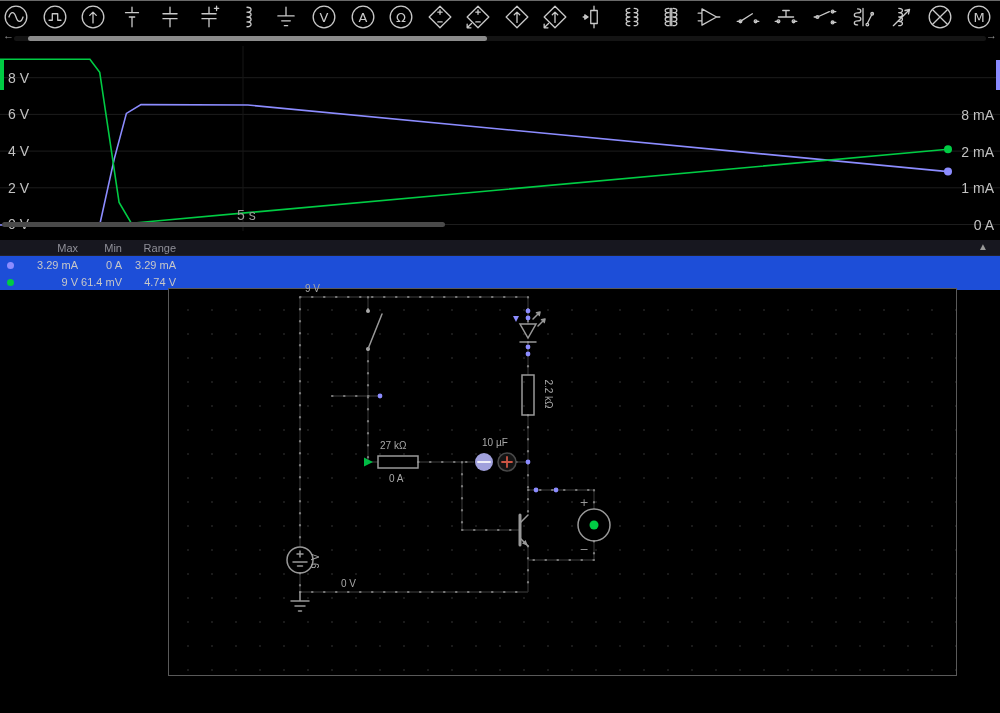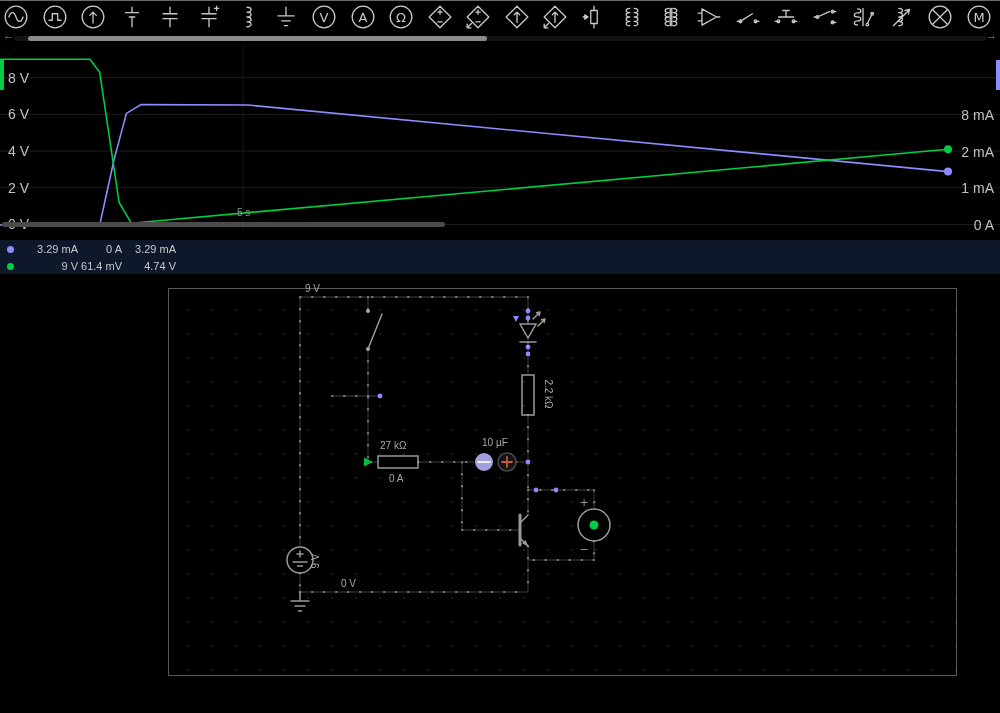--- a/index.html
+++ b/index.html
@@ -19,28 +19,28 @@
 
   
   #tb-track{left:14px;top:36px;width:972px;height:5px;background:#141414;border-radius:3px;}
   #tb-handle{left:28px;top:36px;width:459px;height:5px;background:#8b8b8b;border-radius:3px;cursor:pointer;}
   .tb-arrow{top:30px;color:#9a9a9a;font-size:11px;line-height:11px;cursor:pointer;}
 
   
   #scope-svg{left:0;top:46px;}
   .axlbl{position:absolute;color:#c2c2c2;font-size:14px;line-height:12px;white-space:nowrap;}
   .axlbl.right{text-align:right;}
-  #time-lbl{position:absolute;color:#9a9a9a;font-size:10px;text-align:center;}
+  #time-lbl{position:absolute;color:#9a9a9a;font-size:14px;text-align:center;}
   #ch-left{left:0;top:60px;width:4px;height:30px;}
   #ch-right{left:996px;top:60px;width:4px;height:30px;}
   #scope-scroll{left:2px;top:222px;width:443px;height:5px;background:#4a4a4a;border-radius:3px;cursor:pointer;}
 
   
   #stats{left:0;top:240px;width:1000px;font-size:11px;color:#c8c8c8;}
-  .srow{display:flex;align-items:center;height:17px;background:#0f172a;}
+  .srow{display:flex;align-items:center;height:17px;background:#1d4ed8;}
   .shead{height:15px;background:#17171f;color:#8f8f98;border-bottom:1px solid #22222b;}
   .col{display:inline-block;text-align:right;}
   .dotcol{width:20px;text-align:center;}
   .c1{width:58px;} .c2{width:44px;} .c3{width:54px;}
   .ch-dot{display:inline-block;width:7px;height:7px;border-radius:50%;vertical-align:middle;}
   #collapse{position:absolute;right:12px;top:1px;font-size:10px;color:#999;cursor:pointer;}
 
   
   #canvas{left:168px;top:288px;width:789px;height:388px;border:1px solid #595959;box-sizing:border-box;
           background-color:#000;
@@ -244,20 +244,27 @@
   <div class="abs axlbl right" style="right:6px;top:182px">1 mA</div>
   <div class="abs axlbl right" style="right:6px;top:219px">0 A</div>
 
   <div id="time-lbl" class="abs" style="left:237px;top:207px">5 s</div>
 
   <div class="abs" id="ch-left" style="background: rgb(0, 204, 68);"></div>
   <div class="abs" id="ch-right" style="background: rgb(140, 140, 255);"></div>
   <div class="abs" id="scope-scroll"></div>
 
   <div class="abs" id="stats">
+    <div class="srow shead">
+      <span class="col dotcol"></span>
+      <span class="col c1">Max</span>
+      <span class="col c2">Min</span>
+      <span class="col c3">Range</span>
+      <span id="collapse">▲</span>
+    </div>
     <div class="srow">
       <span class="col dotcol"><span class="ch-dot" style="background: rgb(140, 140, 255);"></span></span>
       <span class="col c1">3.29 mA</span>
       <span class="col c2">0 A</span>
       <span class="col c3">3.29 mA</span>
     </div>
     <div class="srow">
       <span class="col dotcol"><span class="ch-dot" style="background: rgb(0, 204, 68);"></span></span>
       <span class="col c1">9 V</span>
       <span class="col c2">61.4 mV</span>

